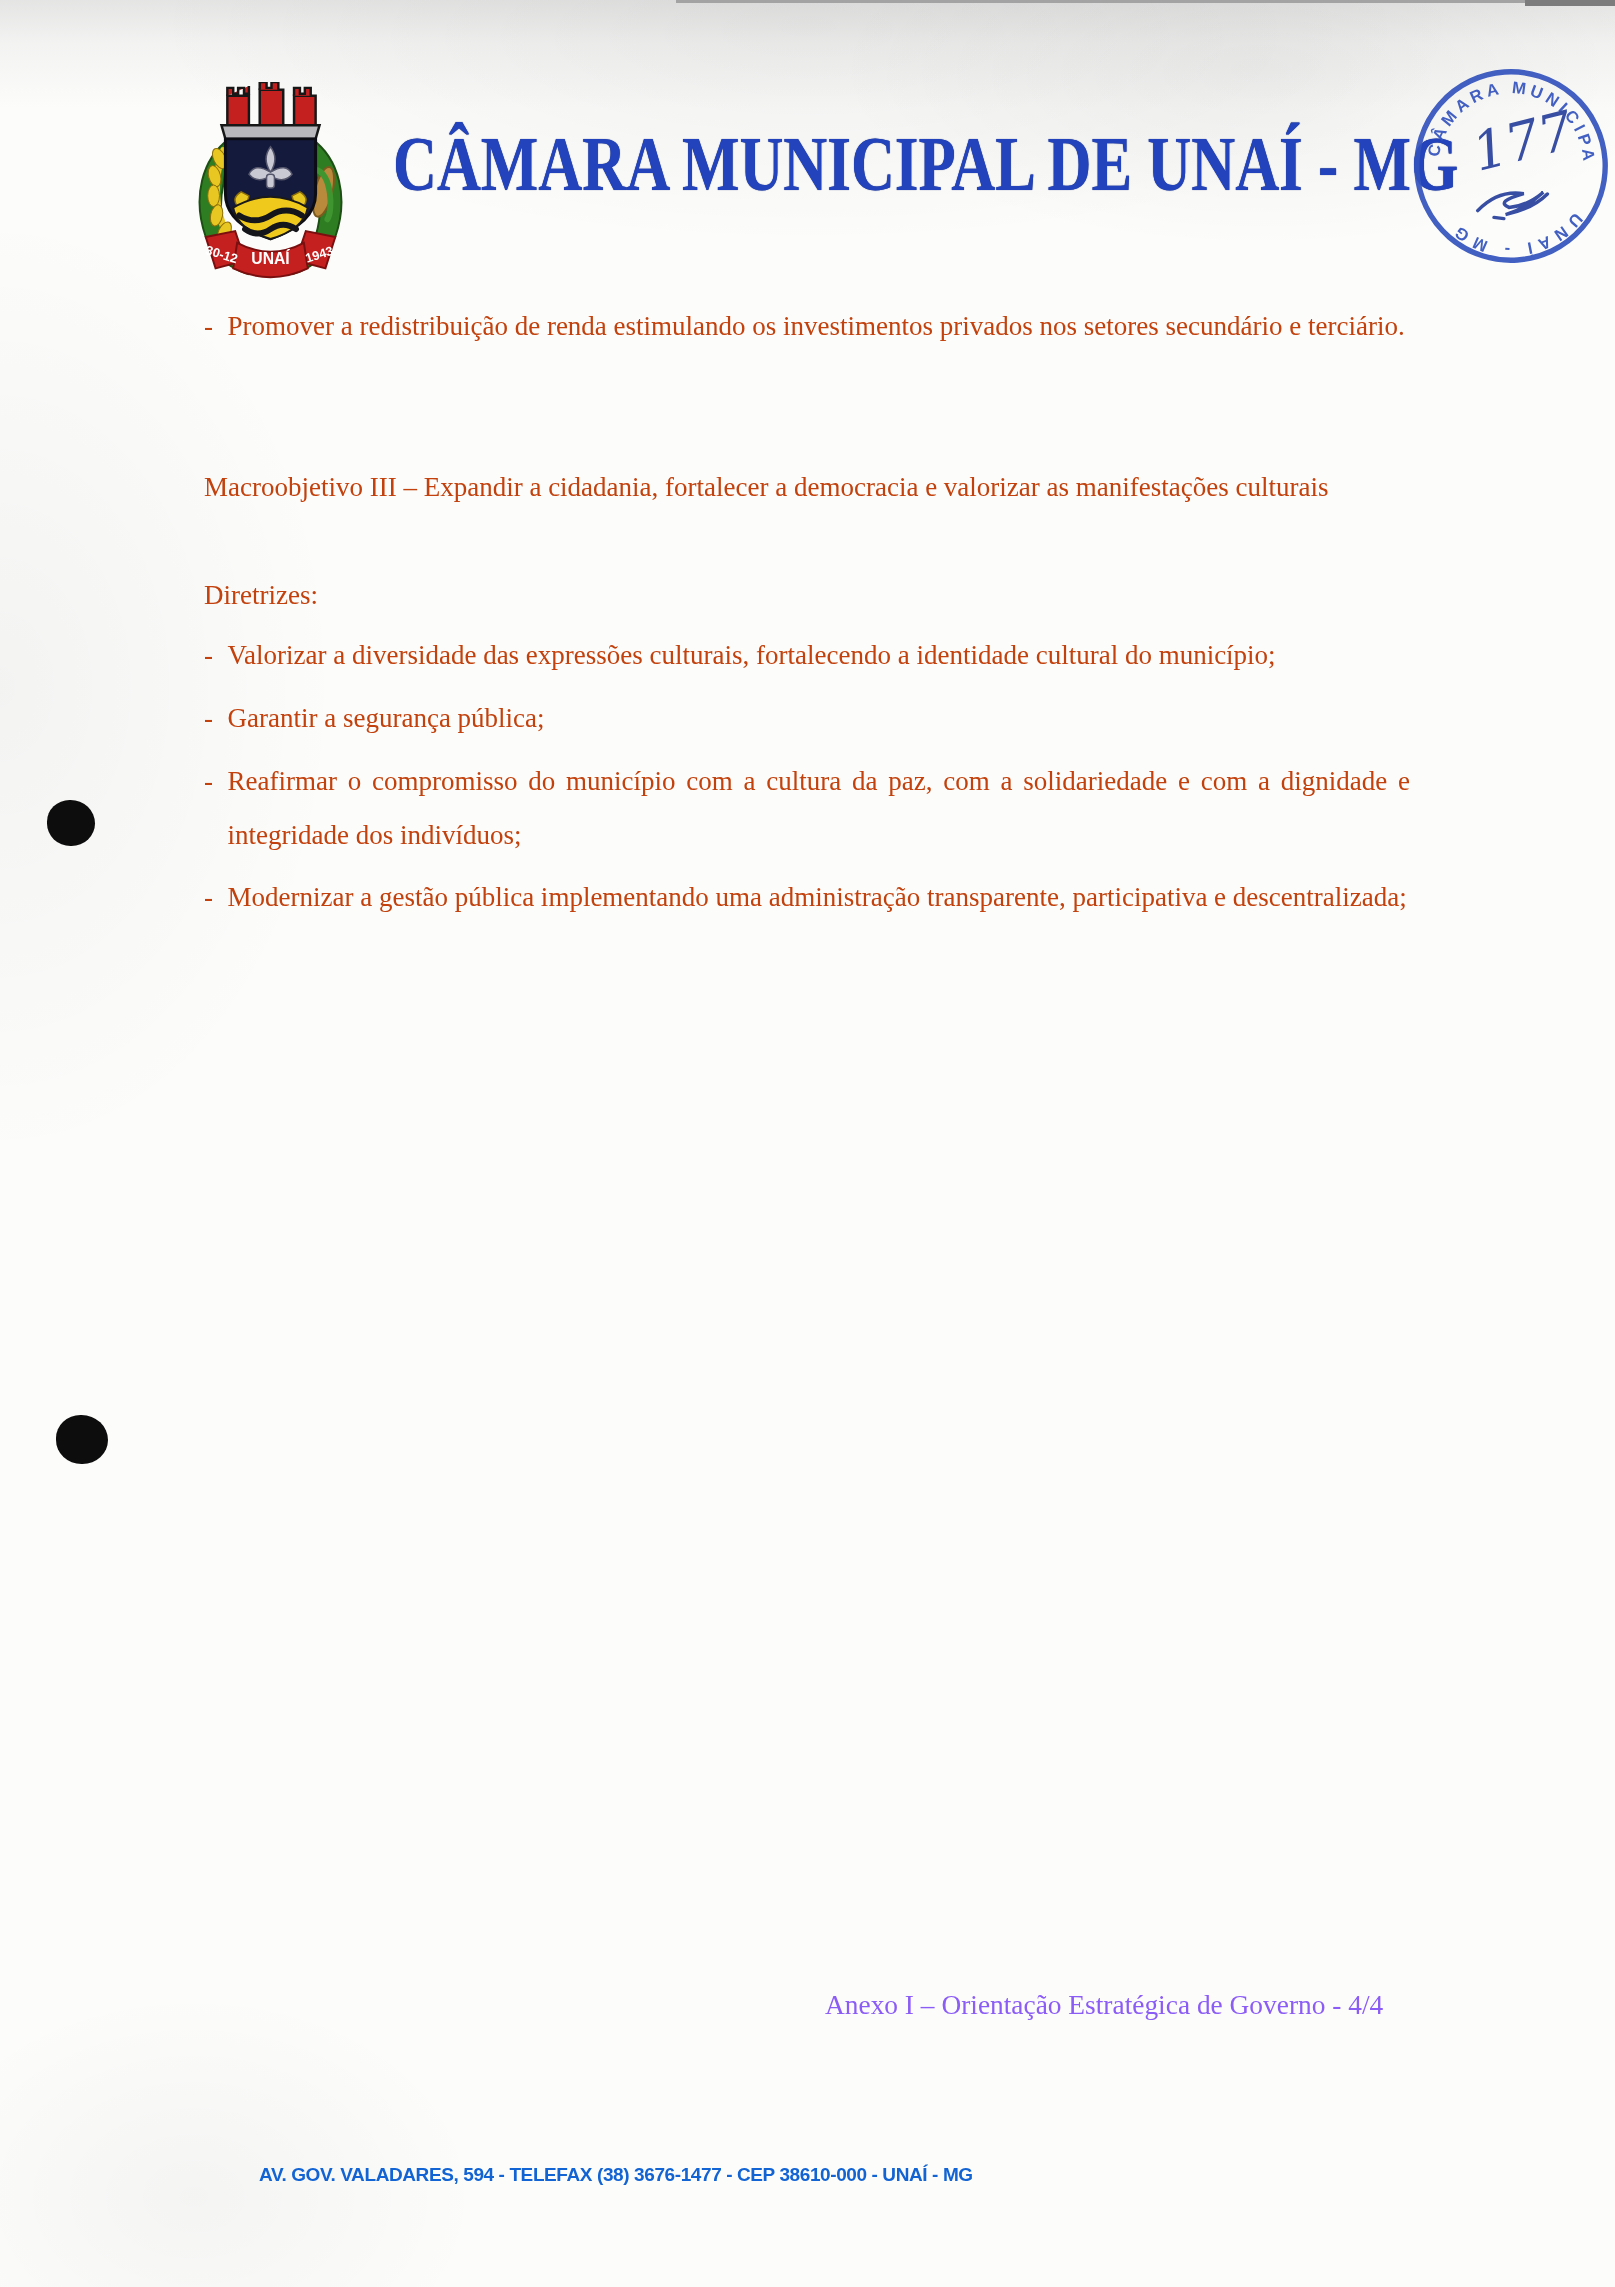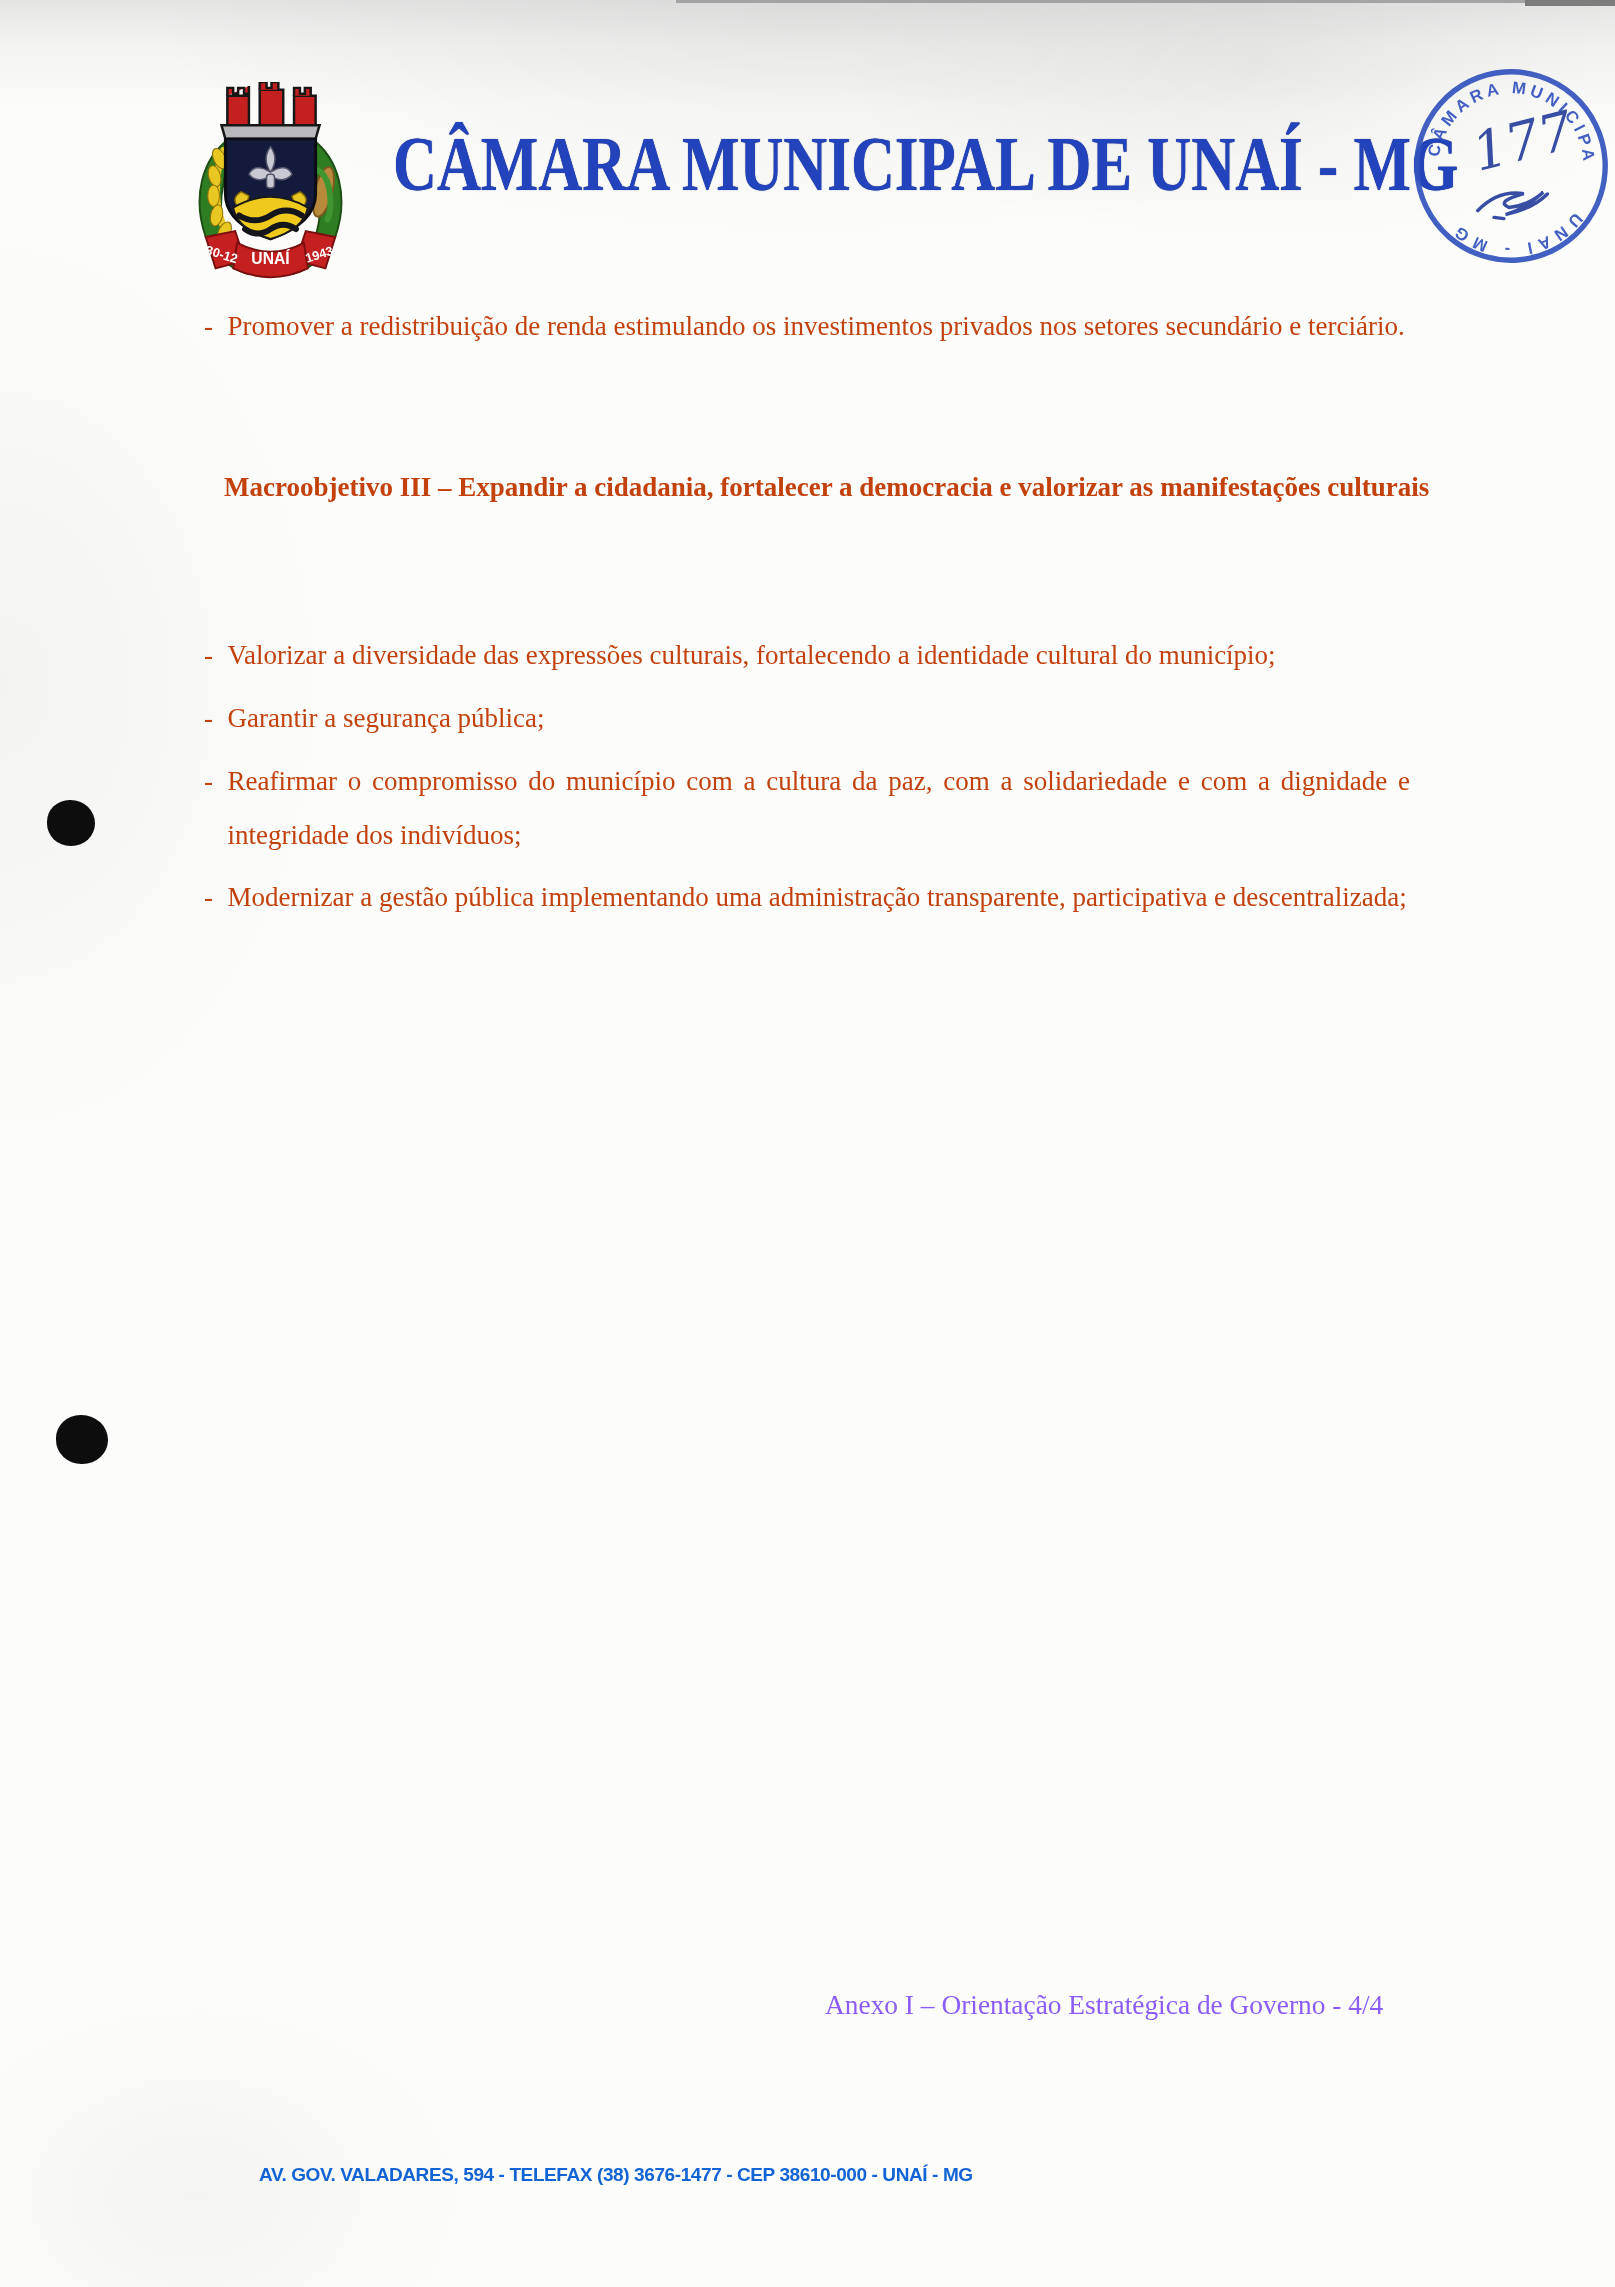--- a/index.html
+++ b/index.html
@@ -42,21 +42,21 @@
     transform:scaleX(.78); transform-origin:left top;
   }
   .stamp { position:absolute; left:1406px; top:61px; width:210px; height:210px; transform:rotate(-4deg); opacity:.92; }
 
   
   .body-text { font-size:27px; line-height:54px; color:#c2410c; }
   .abs { position:absolute; }
   .just { text-align:justify; }
   .bullet-item { position:relative; padding-left:23.5px; margin-bottom:8.8px; }
   .bullet-item::before { content:"-"; position:absolute; left:0; top:0; }
-  .heading { font-weight:bold;margin-left:20px; }
+  .heading { font-weight:normal; }
   .annex { position:absolute; left:825px; top:1990px; font-size:27.4px; color:#8b5cf6; white-space:nowrap; }
 
   
   .footer {
     position:absolute; left:259px; top:2159px;
     font-family:"Liberation Sans", sans-serif;
     font-weight:bold; font-size:19px; line-height:31px;
     letter-spacing:-0.4px; color:#1263d3; white-space:nowrap;
   }
 </style>
@@ -141,20 +141,21 @@
   </svg>
 
   <div class="abs body-text" style="left:204px; top:299px; width:1206px;">
     <div class="bullet-item just">
       <span>Promover a redistribuição de renda estimulando os investimentos privados nos setores secundário e terciário.</span>
     </div>
   </div>
 
   <div class="abs body-text heading just" style="left:204px; top:460px; width:1206px;">Macroobjetivo III – Expandir a cidadania, fortalecer a democracia e valorizar as manifestações culturais</div>
 
+  <div class="abs body-text" style="left:204px; top:568px; width:1206px;">Diretrizes:</div>
 
   <div class="abs body-text" style="left:204px; top:628px; width:1206px;">
     <div class="bullet-item just">
       <span>Valorizar a diversidade das expressões culturais, fortalecendo a identidade cultural do município;</span>
     </div>
     <div class="bullet-item just">
       <span>Garantir a segurança pública;</span>
     </div>
     <div class="bullet-item just">
       <span>Reafirmar o compromisso do município com a cultura da paz, com a solidariedade e com a dignidade e integridade dos indivíduos;</span>

